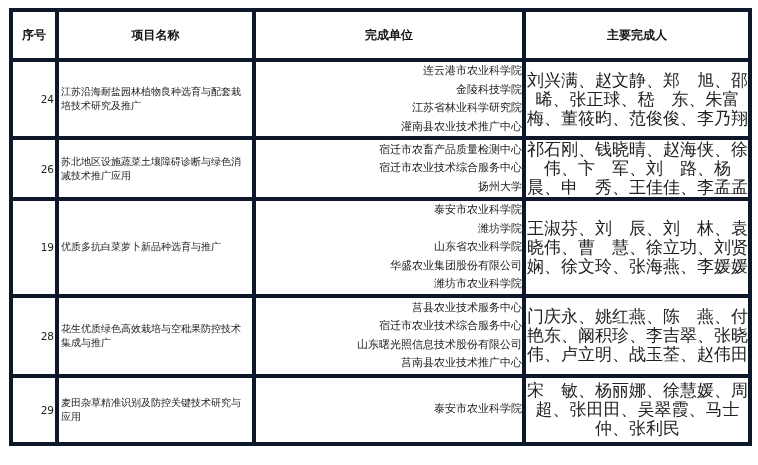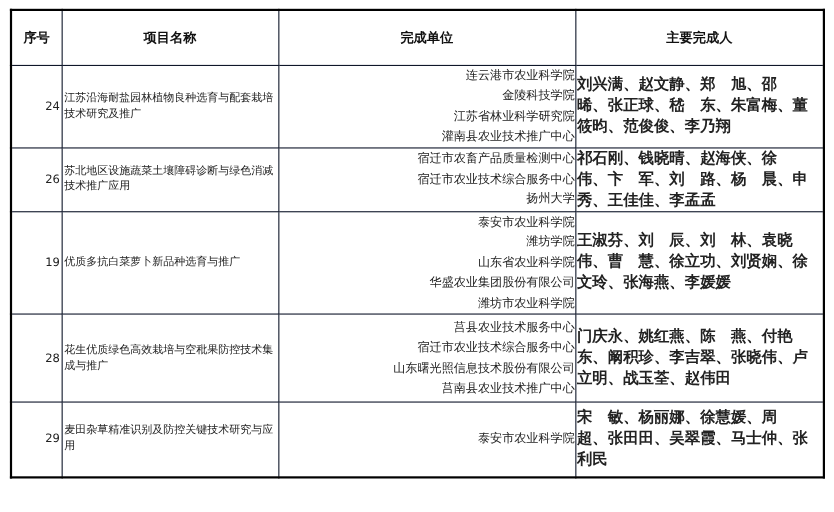--- a/index.html
+++ b/index.html
@@ -14,21 +14,21 @@
     position: absolute;
     left: 9px;
     top: 8px;
     width: 739px;
     border-collapse: collapse;
     table-layout: fixed;
     border: 2px solid #000;
     color: #222;
   }
   .award-table th, .award-table td {
-    border: 1px solid #0f172a;
+    border: 4px solid #0f172a;
     overflow: hidden;
     vertical-align: middle;
   }
   .col-no      { width: 46px; }
   .col-project { width: 197px; }
   .col-units   { width: 270px; }
   .col-people  { width: 226px; }
 
   thead tr { height: 50px; }
   thead th {
@@ -55,26 +55,25 @@
     line-height: 14px;
     word-break: break-all;
   }
   td.cell-units {
     font-size: 11px;
     text-align: right;
     line-height: 18.5px;
     padding: 0;
   }
   td.cell-people {
-    font-size: 14px;
-    text-align: left;
+    font-size: 17px;
+    text-align: center;
     padding: 0 0 0 1px;
     line-height: 19px;
     word-break: break-all;
-    font-weight: bold;
   }
 </style>
 </head>
 <body>
 
 <table class="award-table">
   <colgroup>
     <col class="col-no">
     <col class="col-project">
     <col class="col-units">

